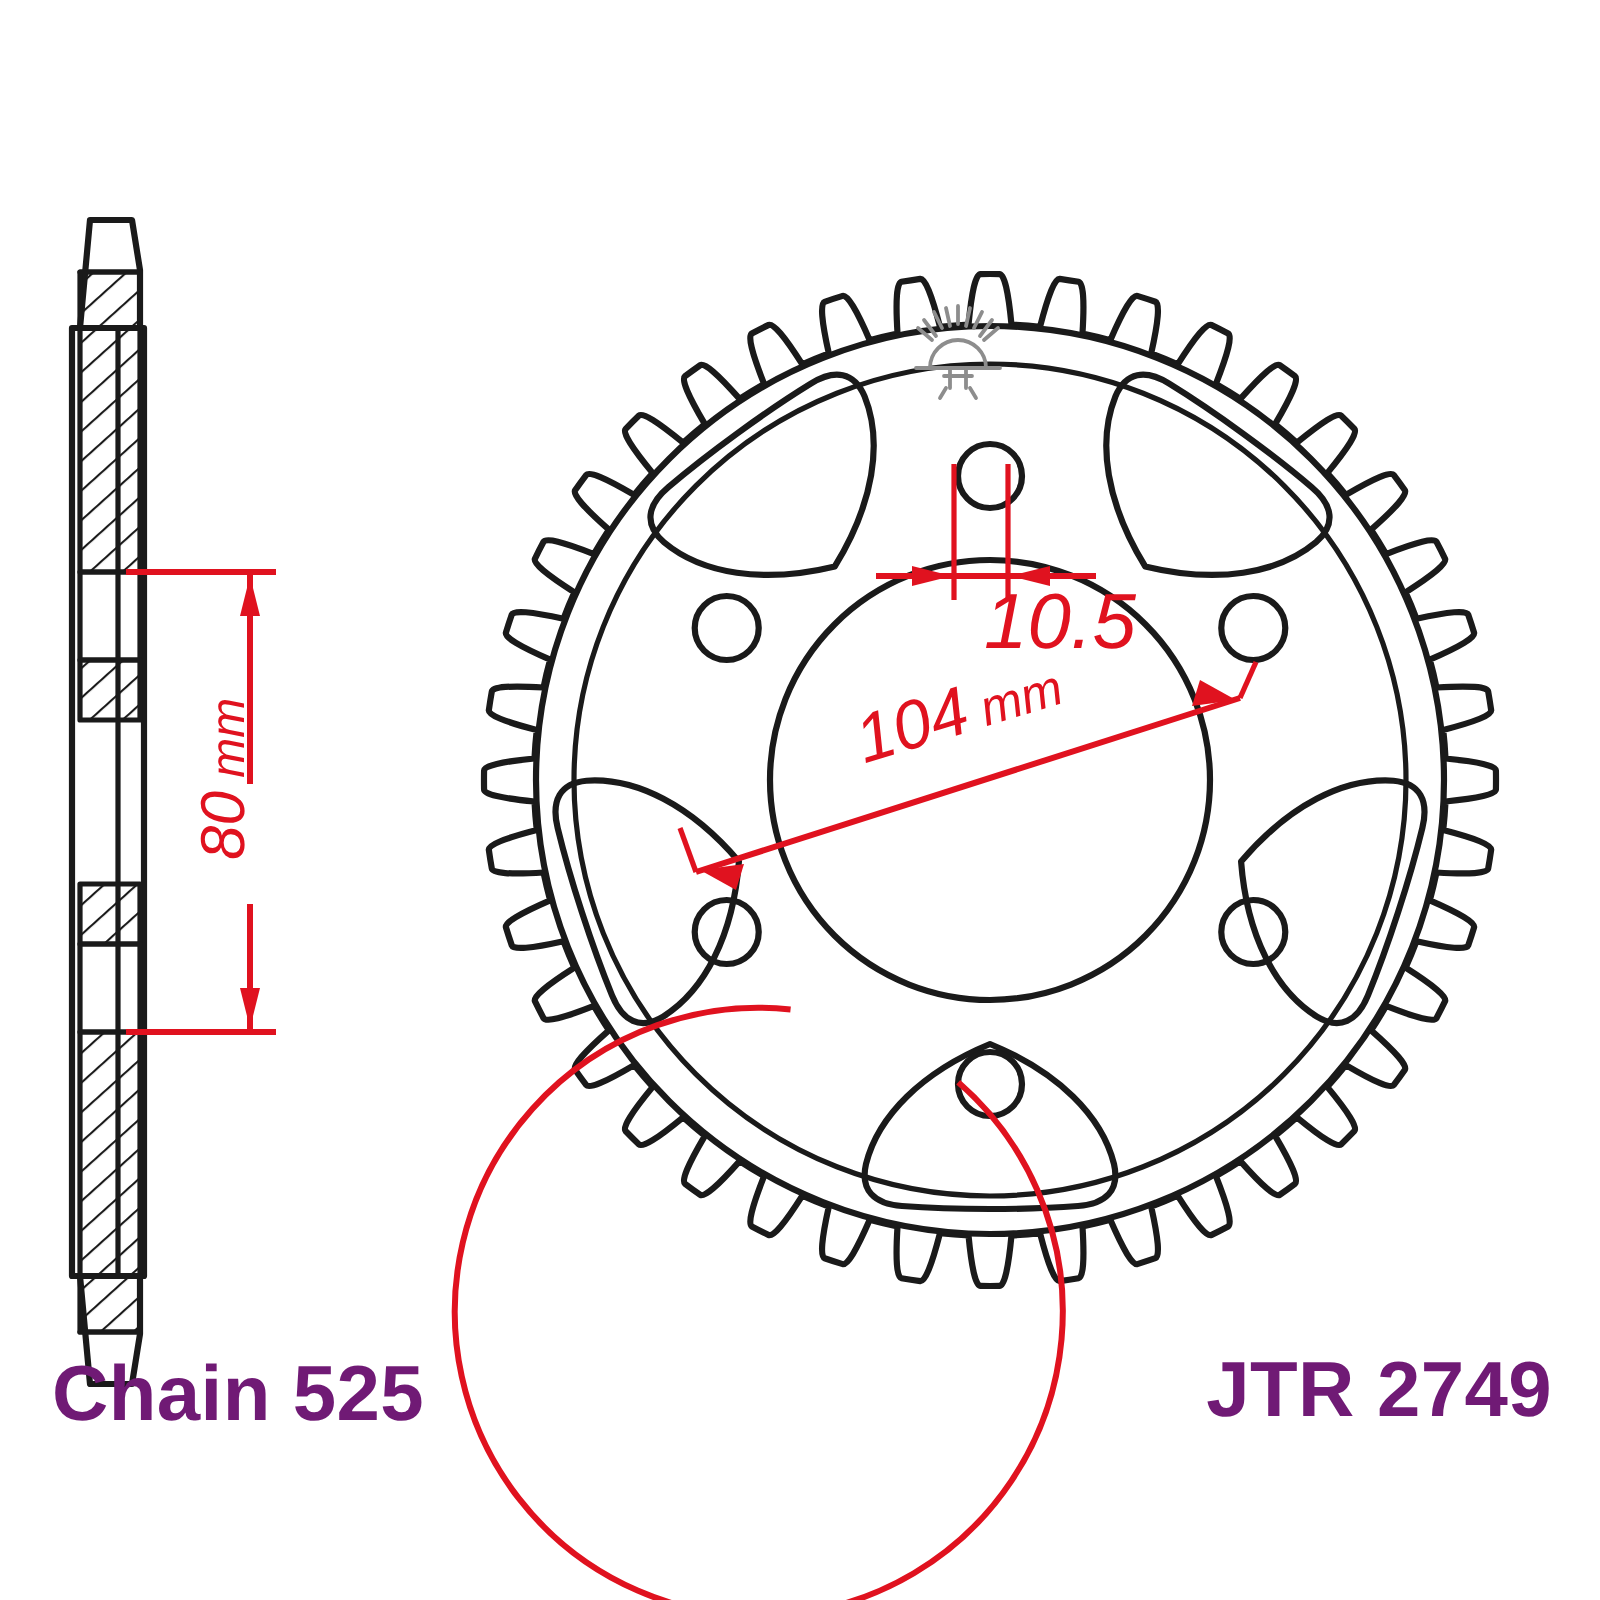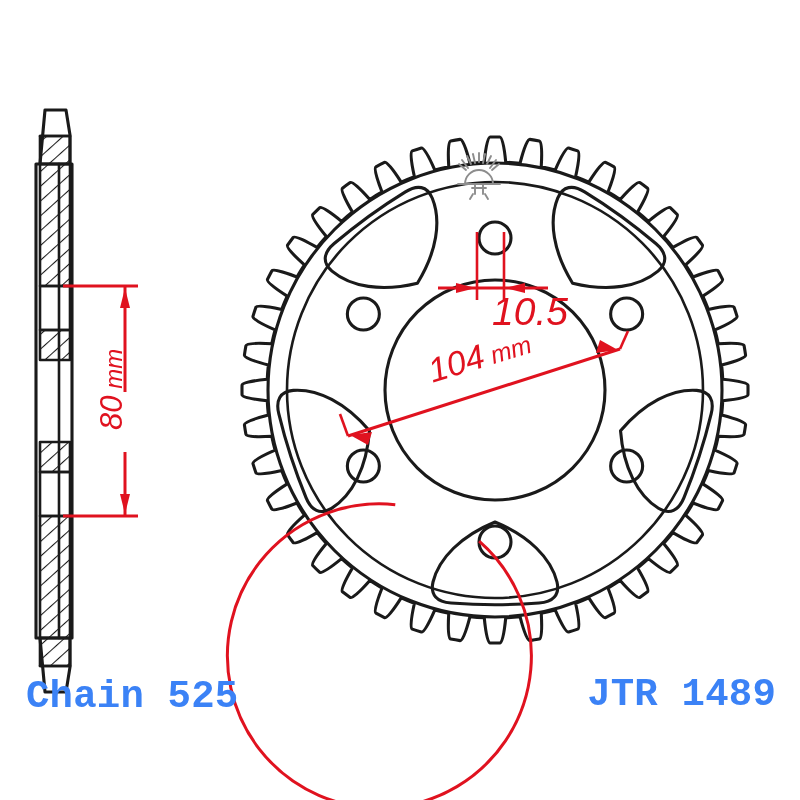--- a/index.html
+++ b/index.html
@@ -30,23 +30,23 @@
   }
   .ink  { stroke: #1a1a1a; fill: none; stroke-width: 3.1; stroke-linejoin: round; stroke-linecap: round; }
   .ink-thin { stroke: #1a1a1a; fill: none; stroke-width: 2.6; stroke-linejoin: round; stroke-linecap: round; }
   .dim  { stroke: #e0121f; fill: none; stroke-width: 3.0; stroke-linecap: butt; }
   .dim-thin { stroke: #e0121f; fill: none; stroke-width: 2.6; stroke-linecap: butt; }
   .dim-fill { fill: #e0121f; stroke: none; }
   .logo-mark { stroke: #8d8d8d; fill: none; stroke-width: 1.9; stroke-linecap: round; }
 
   .caption {
     position: absolute;
-    font-family: Liberation Mono, monospace;
+    font-family: Liberation Sans, sans-serif;
     font-weight: bold;
-    color: #3b82f6;
+    color: #701a75;
     font-size: 39px;
     letter-spacing: 0.2px;
     white-space: nowrap;
     line-height: 1;
   }
   #chain-label { left: 26px;  top: 678px; }
   #part-label  { right: 24px; top: 676px; }
 
   .dim-text {
     position: absolute;
@@ -228,21 +228,21 @@
 
       <line class="dim" x1="438" y1="288" x2="548" y2="288"></line>
       <polygon class="dim-fill" points="476,288 456,283 456,293"></polygon>
       <polygon class="dim-fill" points="505,288 525,283 525,293"></polygon>
     </g>
 
   </svg>
 
   <div class="caption" id="chain-label">Chain 525</div>
 
-  <div class="caption" id="part-label">JTR 1489</div>
+  <div class="caption" id="part-label">JTR 2749</div>
 
   <div class="dim-text" id="label-10-5">10.5</div>
 
   <div class="dim-text" id="label-104">
     <span>104</span><span class="unit"> mm</span>
   </div>
 
   <div class="dim-text" id="label-80">
     <span>80</span><span class="unit"> mm</span>
   </div>

